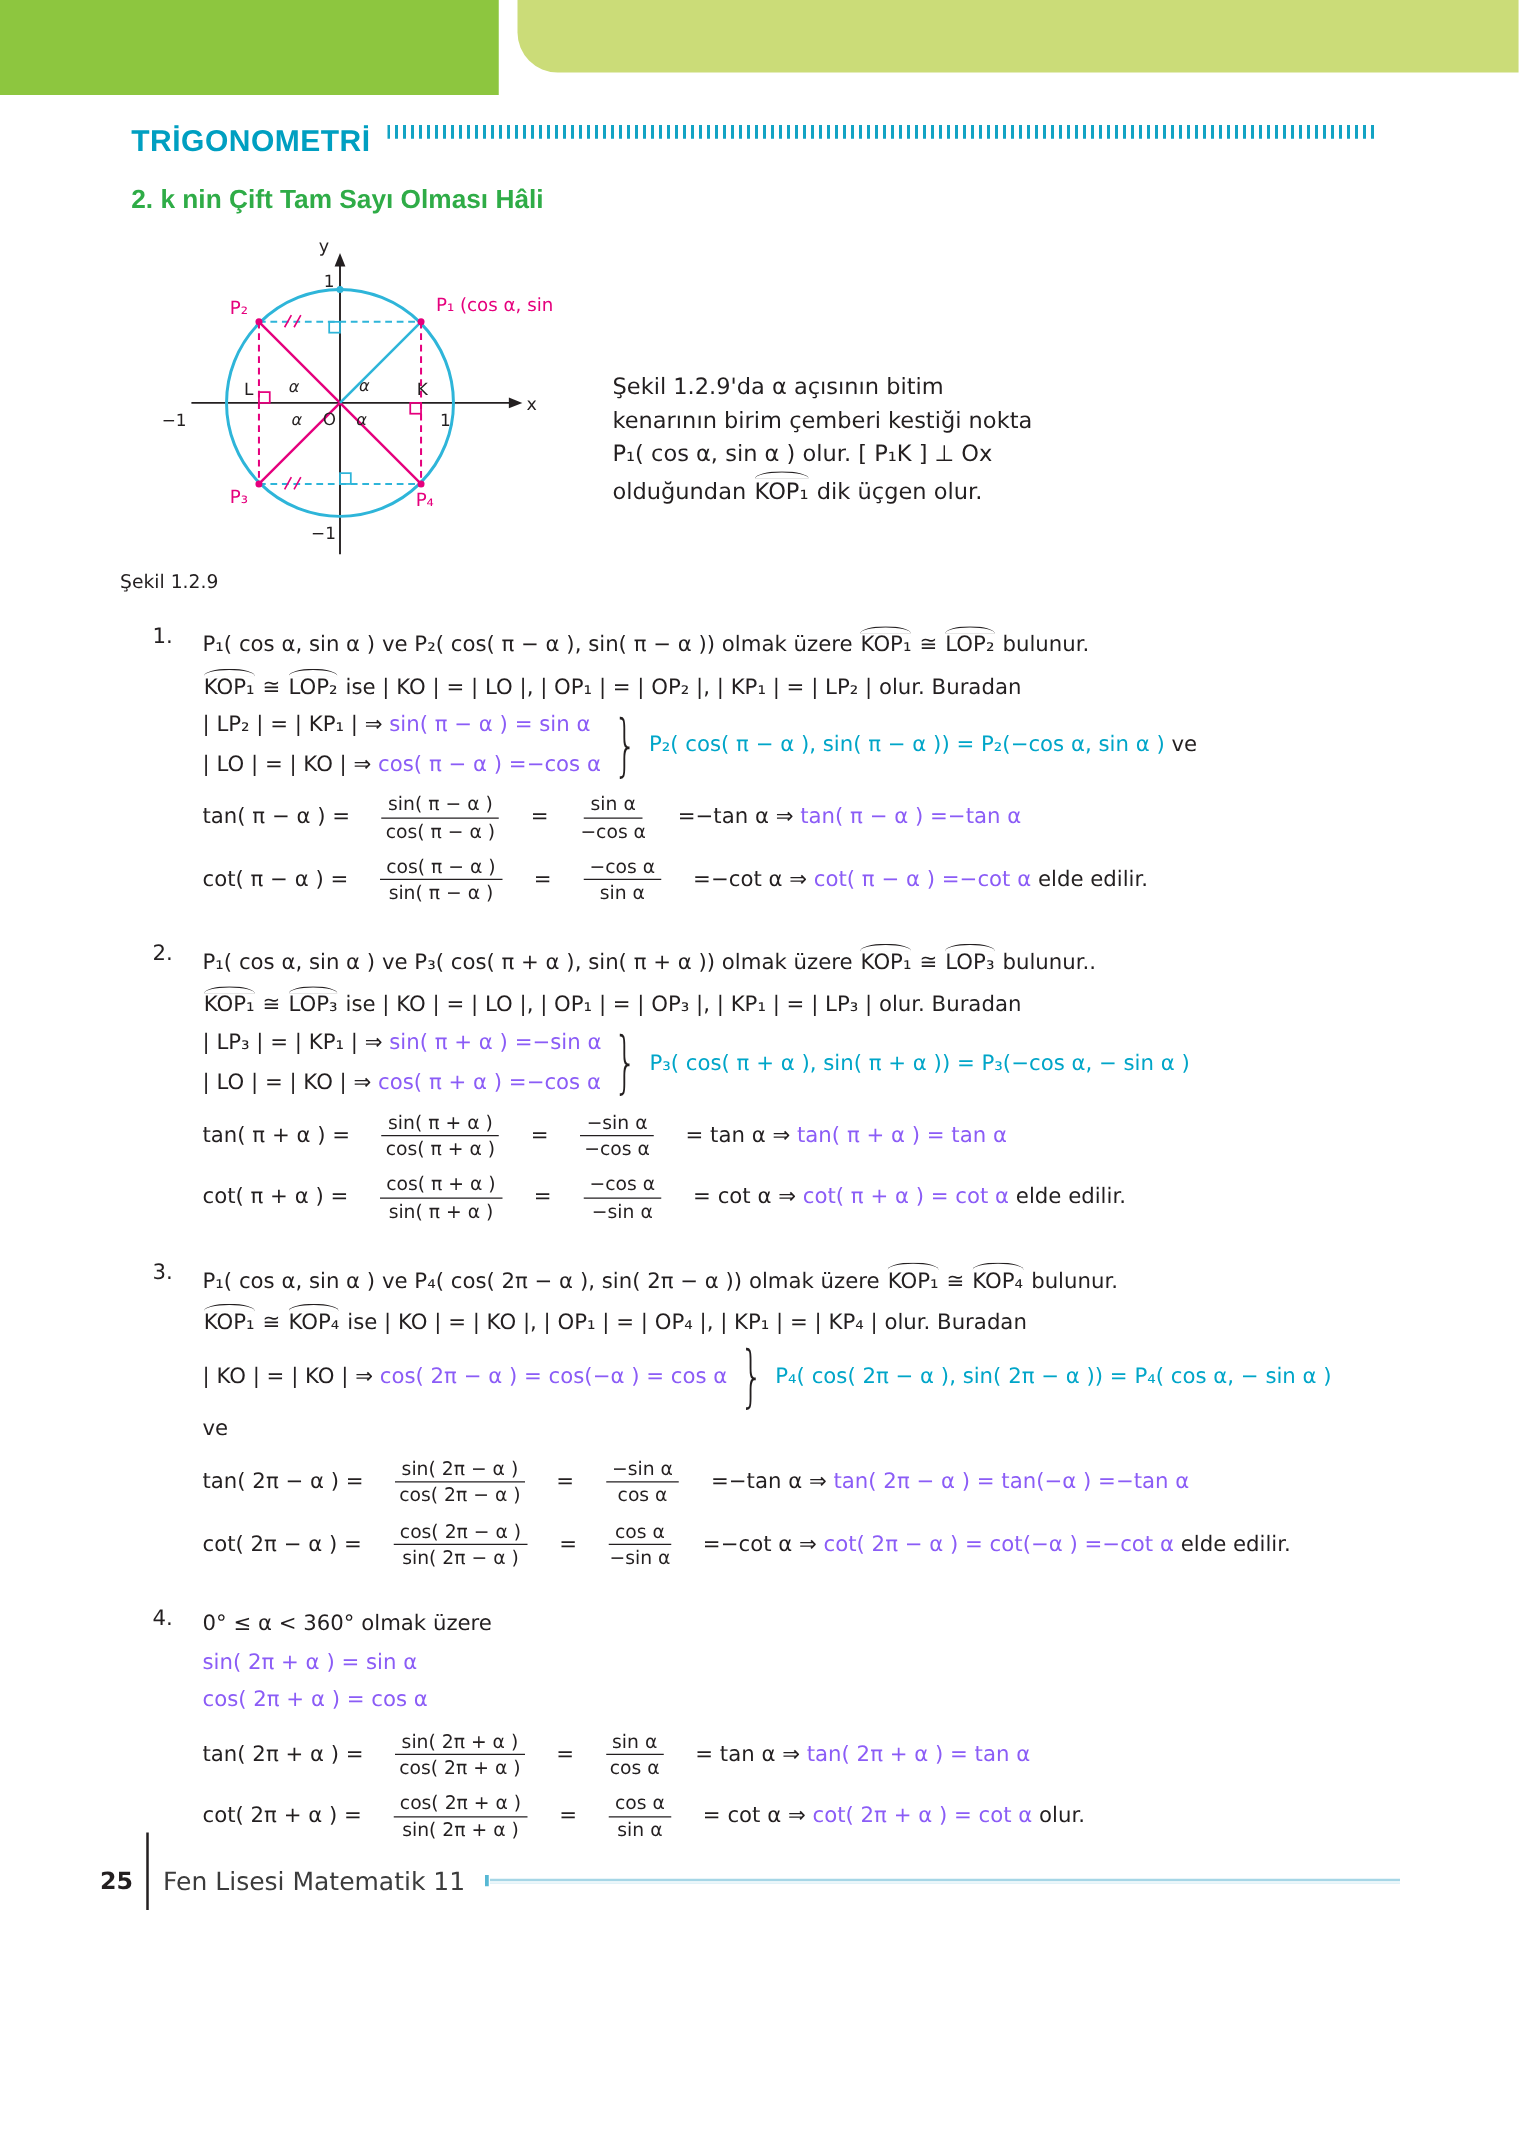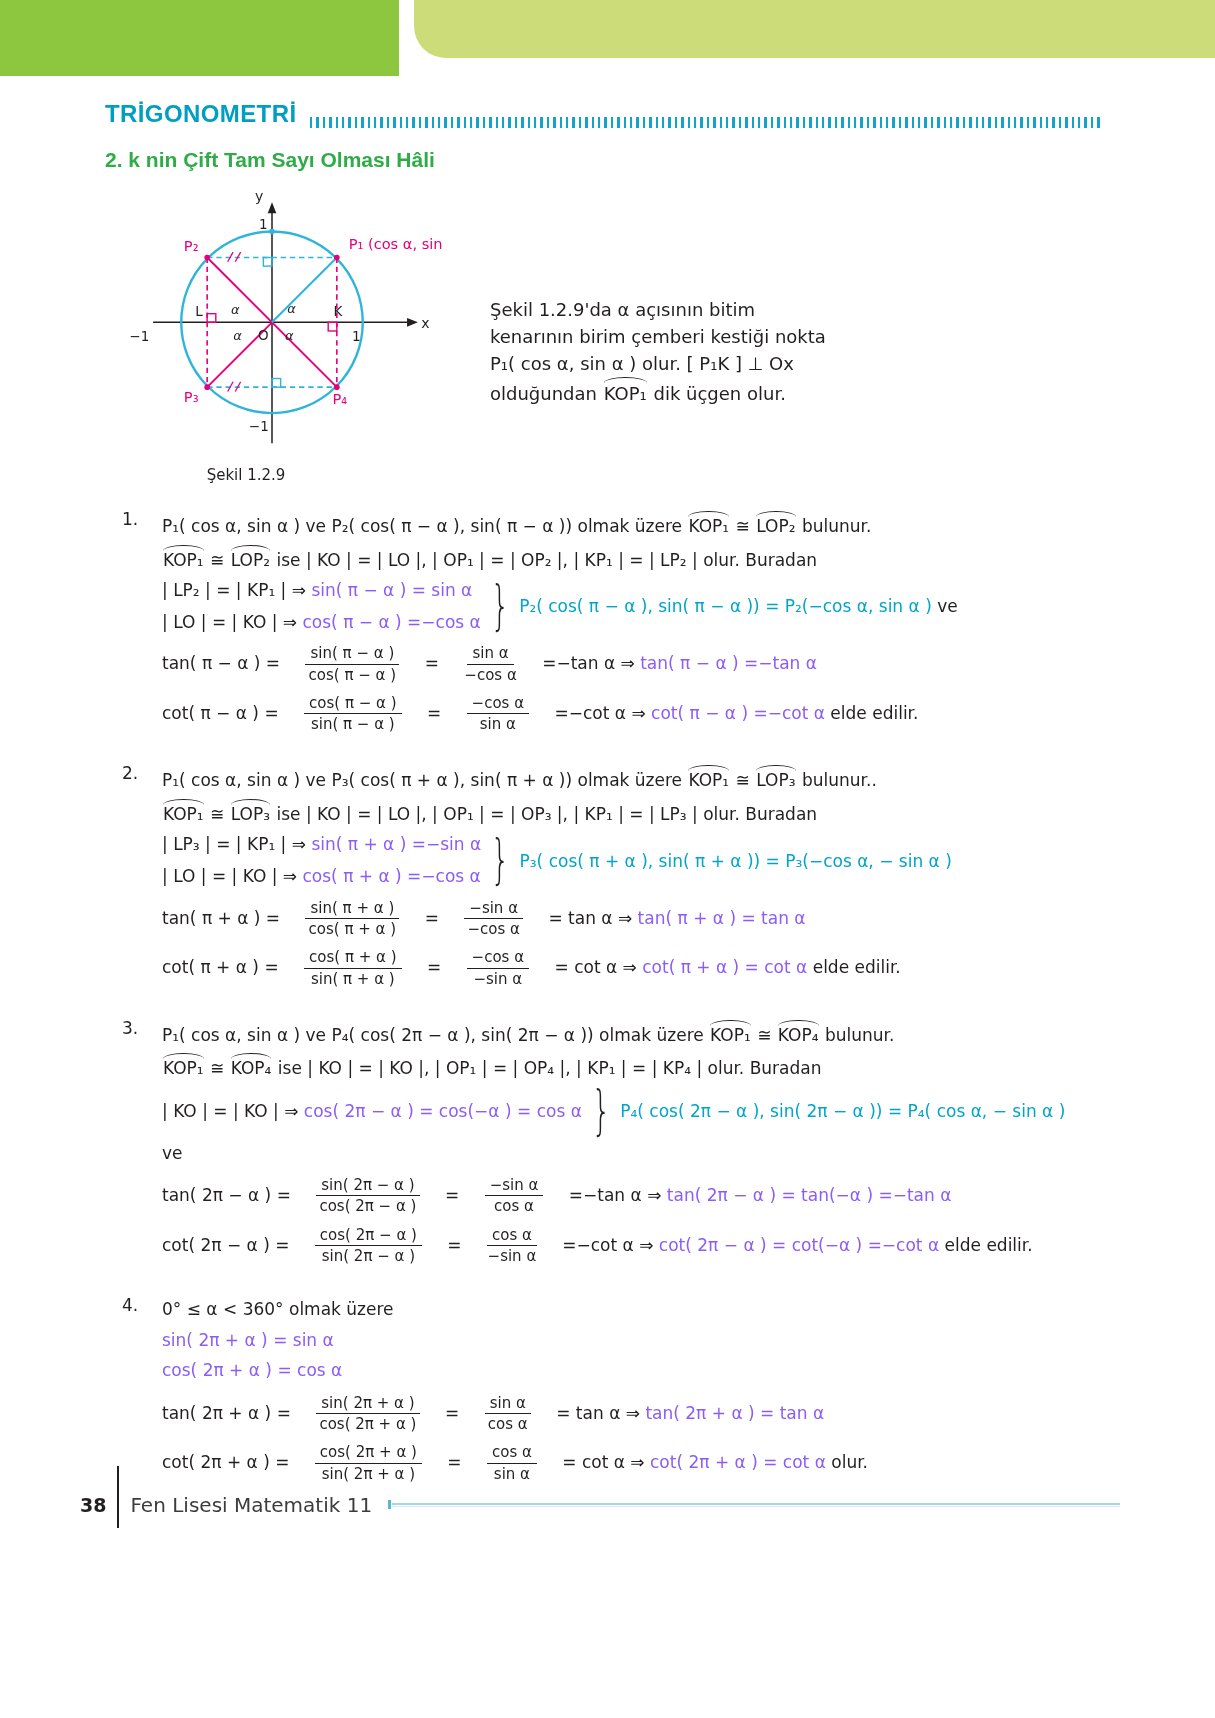--- a/index.html
+++ b/index.html
@@ -11,31 +11,31 @@
   .c-k { color:#231f20; }
   .c-m { color:#8b5cf6; }
   .c-c { color:#00a5c8; }
 
   
   .header-band { position:relative; height:80px; }
   .band-left { position:absolute; left:0; top:0; width:399px; height:76px; background:#8dc63f; }
   .band-right { position:absolute; left:414px; top:0; right:0; height:58px; background:#cbdc78; border-bottom-left-radius:32px; }
 
   
-  .title-row { display:flex; align-items:flex-end; margin:20px 105px 0 105px; }
+  .title-row { display:flex; align-items:flex-start; margin:20px 105px 0 105px; }
   .page-title { color:#009fc1; font-size:24px; font-weight:bold; letter-spacing:0.4px; font-family:"Liberation Sans","DejaVu Sans",sans-serif; }
   .title-dots { flex:1; height:11px; margin-left:14px; margin-right:8px;
     background:repeating-linear-gradient(90deg,#13a3c4 0 2.4px,transparent 2.4px 6.4px); }
 
   .section-heading { margin:20px 105px 0; color:#2fac47; font-size:21px; font-weight:bold; font-family:"Liberation Sans","DejaVu Sans",sans-serif; }
 
   
   .figure-row { display:flex; margin:12px 0 0 96px; }
   .figure-block { width:372px; }
-  .figure-caption { width:300px; text-align:center; font-size:15px; margin-top:10px; }
+  .figure-caption { width:300px; text-align:left; font-size:15px; margin-top:0px; }
   .figure-description { width:352px; margin-left:22px; margin-top:112px; font-size:18px; line-height:1.5; }
 
   
   .items { margin:22px 105px 0 122px; }
   .item { display:flex; margin-bottom:17px; }
   .item-num { width:40px; font-size:17px; padding-top:3px; flex:none; }
   .item-body { flex:1; font-size:17px; }
   .mline { margin:5px 0; line-height:1.5; }
   .mline.eq { margin:10px 0; }
   .mrow { line-height:1.45; }
@@ -242,17 +242,17 @@
             <span class="fden">sin( 2π + α )</span>
           </span><span class="c-k"> = </span><span class="frac c-k">
             <span class="fnum">cos α</span>
             <span class="fden">sin α</span>
           </span><span class="c-k"> = cot α ⇒ </span><span class="c-m">cot( 2π + α ) = cot α</span><span class="c-k">  olur.</span></div>
       </div>
     </div>
   </div>
 
 <div class="page-footer">
-  <span class="footer-page">38</span>
+  <span class="footer-page">25</span>
   <span class="footer-divider"></span>
   <span class="footer-text">Fen Lisesi Matematik 11</span>
   <span class="footer-line"></span>
 </div>
 
 </body></html>

